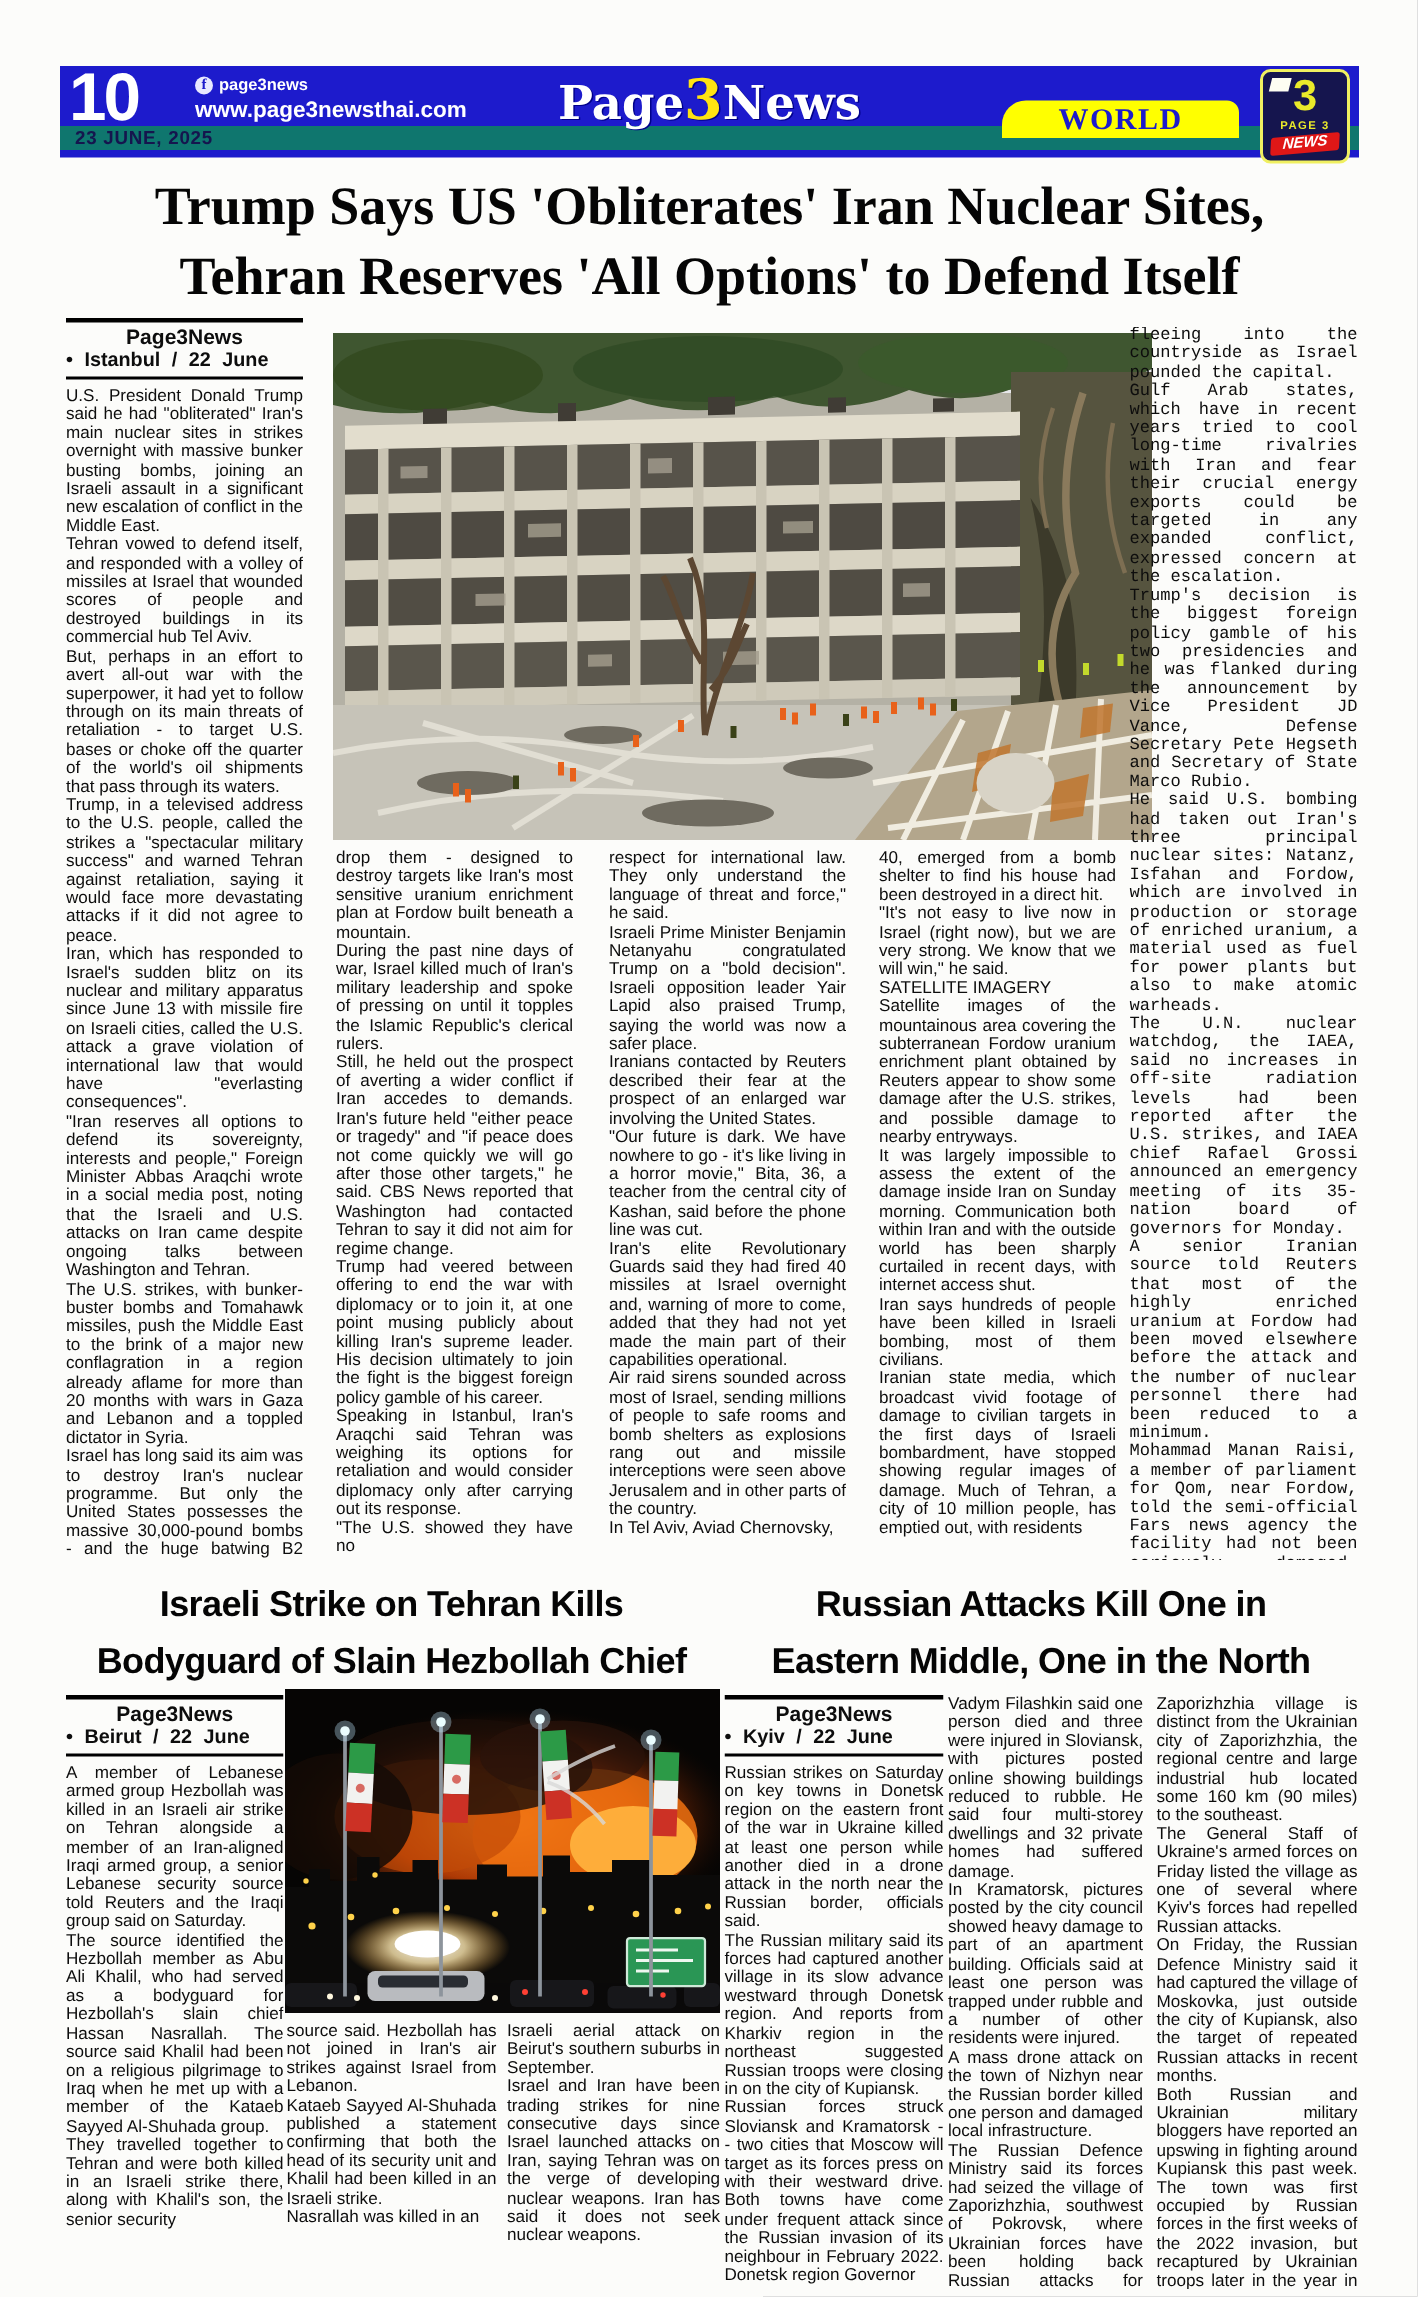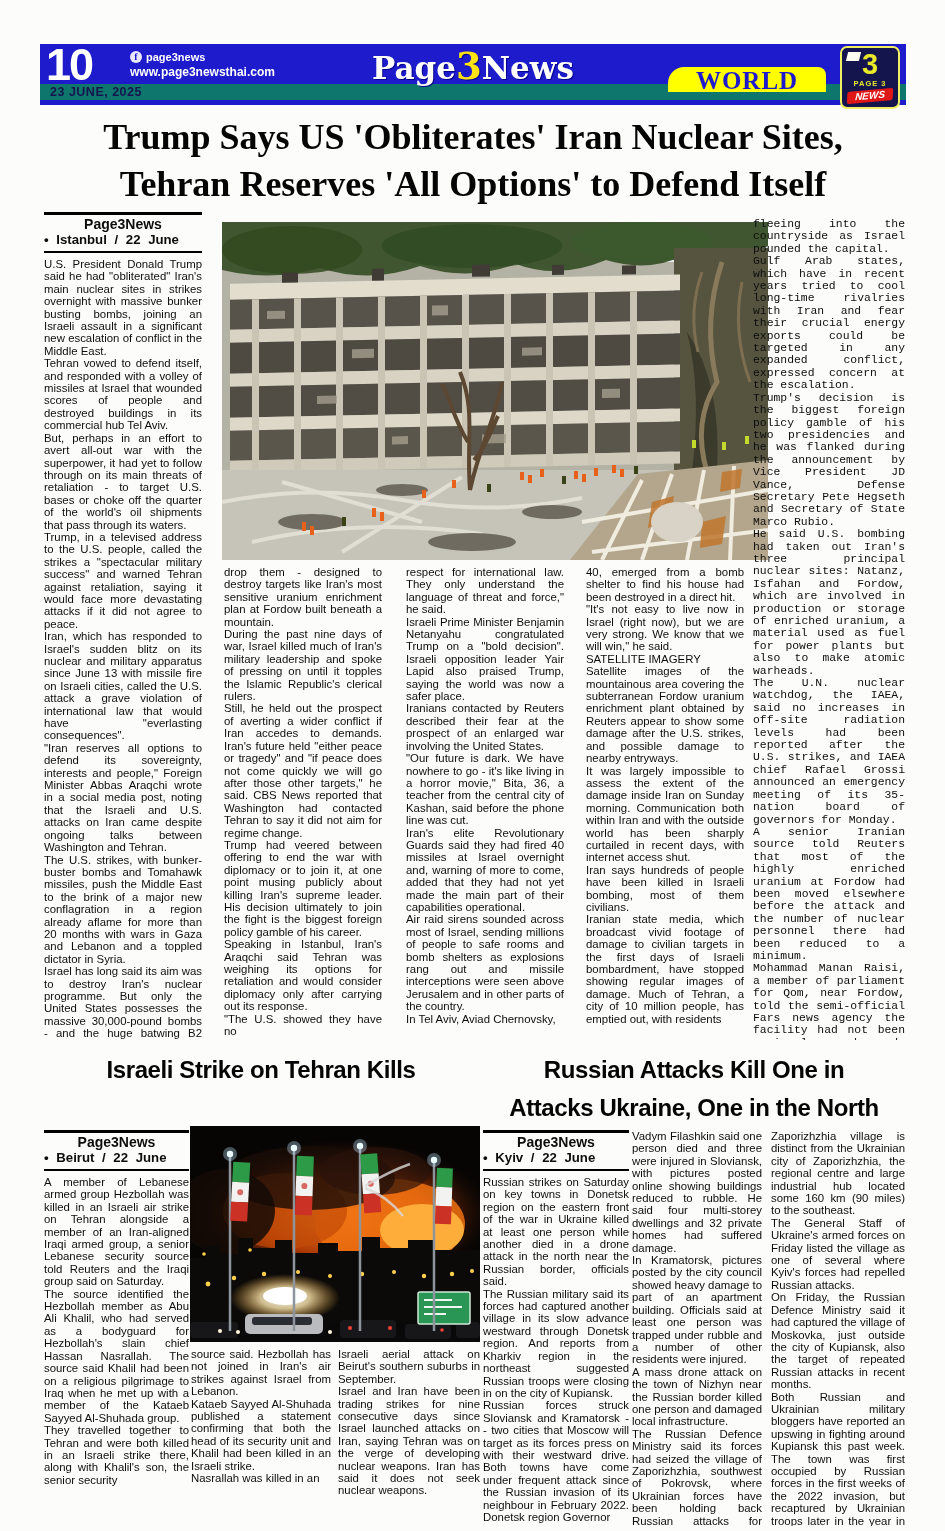--- a/index.html
+++ b/index.html
@@ -7,28 +7,28 @@
         font-family:"Liberation Sans",sans-serif;color:#0d0d0d;overflow:hidden;}
 
   
   .header{position:absolute;left:40px;top:44px;width:866px;}
   .hdr-blue{position:relative;height:40px;background:#1d1bcc;}
   .page-num{position:absolute;left:6px;top:-5px;font-weight:bold;font-size:45px;color:#fff;letter-spacing:-2px;}
   .fb-block{position:absolute;left:90px;top:7px;color:#fff;font-weight:bold;}
   .fb-row{display:flex;align-items:center;gap:4px;font-size:11px;}
   .fb-icon{display:inline-block;width:12px;height:12px;border-radius:50%;background:#e8e8ff;color:#1d1bcc;
            font-weight:bold;font-size:10px;line-height:12px;text-align:center;font-family:"Liberation Serif",serif;}
-  .fb-url{font-size:12px;margin-top:2px;}
+  .fb-url{font-size:15px;margin-top:2px;}
   .masthead{position:absolute;left:50%;top:0;transform:translateX(-50%);white-space:nowrap;
             font-family:"DejaVu Serif",serif;font-weight:bold;font-size:31px;color:#fff;
             text-shadow:1px 1px 0 #00008a;}
   .masthead .m3{color:#ffe312;font-size:37px;}
   .world-tab{position:absolute;right:80px;top:23px;width:158px;height:25px;background:#ffff00;
              border-radius:16px 8px 0 0;text-align:center;font-family:"Liberation Serif",serif;
-             font-weight:bold;font-size:25px;line-height:27px;color:#1d1bcc;letter-spacing:1px;}
+             font-weight:bold;font-size:20px;line-height:27px;color:#1d1bcc;letter-spacing:1px;}
   .logo-badge{position:absolute;right:6px;top:2px;width:60px;height:63px;background:#15154e;
               border:2px solid #f0f060;border-radius:7px;box-sizing:border-box;z-index:3;}
   .logo-corner{position:absolute;left:5px;top:4px;width:13px;height:9px;background:#fdfdf2;transform:skewX(-14deg);}
   .logo-3{margin-top:1px;text-align:center;color:#e9e92a;font-weight:bold;font-size:29px;line-height:30px;}
   .logo-page{text-align:center;color:#e9e92a;font-weight:bold;font-size:7.5px;letter-spacing:1px;}
   .logo-news{margin:2px 5px 0;background:#e01717;color:#fff;font-style:italic;font-weight:bold;
              font-size:10px;line-height:12px;text-align:center;transform:rotate(-5deg) skewX(-8deg);border-radius:2px;}
   .date-strip{height:16px;background:#0f766e;font-weight:bold;font-size:12.5px;line-height:16px;
               color:#15154e;padding-left:10px;letter-spacing:.5px;}
   .hdr-line{height:5px;background:#1d1bcc;}
@@ -256,20 +256,21 @@
         <p class="para">The U.N. nuclear watchdog, the IAEA, said no increases in off-site radiation levels had been reported after the U.S. strikes, and IAEA chief Rafael Grossi announced an emergency meeting of its 35-nation board of governors for Monday.</p>
         <p class="para">A senior Iranian source told Reuters that most of the highly enriched uranium at Fordow had been moved elsewhere before the attack and the number of nuclear personnel there had been reduced to a minimum.</p>
         <p class="para">Mohammad Manan Raisi, a member of parliament for Qom, near Fordow, told the semi-official Fars news agency the facility had not been seriously damaged, without elaborating.</p>
         <p class="para">Iran's Atomic Energy Organisation said it would not allow development of its "national industry" to be stopped.</p>
         <p class="para">Iran says its nuclear programme is peaceful, and that it has a sovereign right to pursue it under the global nuclear Non-Proliferation Treaty. Western countries have long accused Iran of pursuing a nuclear weapon, and the IAEA concluded this month that Iran had violated its treaty obligations.</p>
       </div>
   </div>
 
   <div class="headline-sub" style="left:40px;top:1051px;width:442px;">
     <div>Israeli Strike on Tehran Kills</div>
+    <div>Bodyguard of Slain Hezbollah Chief</div>
   </div>
 
   <div class="col" style="left:44px;top:1130px;width:145px;height:396px;">
     <div class="byline">
       <div class="src">Page3News</div>
       <div class="dl">• Beirut / 22 June</div>
     </div>
     <div>
         <p class="para">A member of Lebanese armed group Hezbollah was killed in an Israeli air strike on Tehran alongside a member of an Iran-aligned Iraqi armed group, a senior Lebanese security source told Reuters and the Iraqi group said on Saturday.</p>
         <p class="para">The source identified the Hezbollah member as Abu Ali Khalil, who had served as a bodyguard for Hezbollah's slain chief Hassan Nasrallah. The source said Khalil had been on a religious pilgrimage to Iraq when he met up with a member of the Kataeb Sayyed Al-Shuhada group.</p>
@@ -400,21 +401,21 @@
   </div>
   <div class="col" style="left:338px;top:1348px;width:142px;height:180px;">
     <div>
         <p class="para">Israeli aerial attack on Beirut's southern suburbs in September.</p>
         <p class="para">Israel and Iran have been trading strikes for nine consecutive days since Israel launched attacks on Iran, saying Tehran was on the verge of developing nuclear weapons. Iran has said it does not seek nuclear weapons.</p>
       </div>
   </div>
 
   <div class="headline-sub" style="left:482px;top:1051px;width:424px;">
     <div>Russian Attacks Kill One in</div>
-    <div>Attacks Ukraine, One in the North</div>
+    <div>Eastern Middle, One in the North</div>
   </div>
 
   <div class="col" style="left:483px;top:1130px;width:146px;height:396px;">
     <div class="byline">
       <div class="src">Page3News</div>
       <div class="dl">• Kyiv / 22 June</div>
     </div>
     <div>
         <p class="para">Russian strikes on Saturday on key towns in Donetsk region on the eastern front of the war in Ukraine killed at least one person while another died in a drone attack in the north near the Russian border, officials said.</p>
         <p class="para">The Russian military said its forces had captured another village in its slow advance westward through Donetsk region. And reports from Kharkiv region in the northeast suggested Russian troops were closing in on the city of Kupiansk.</p>

